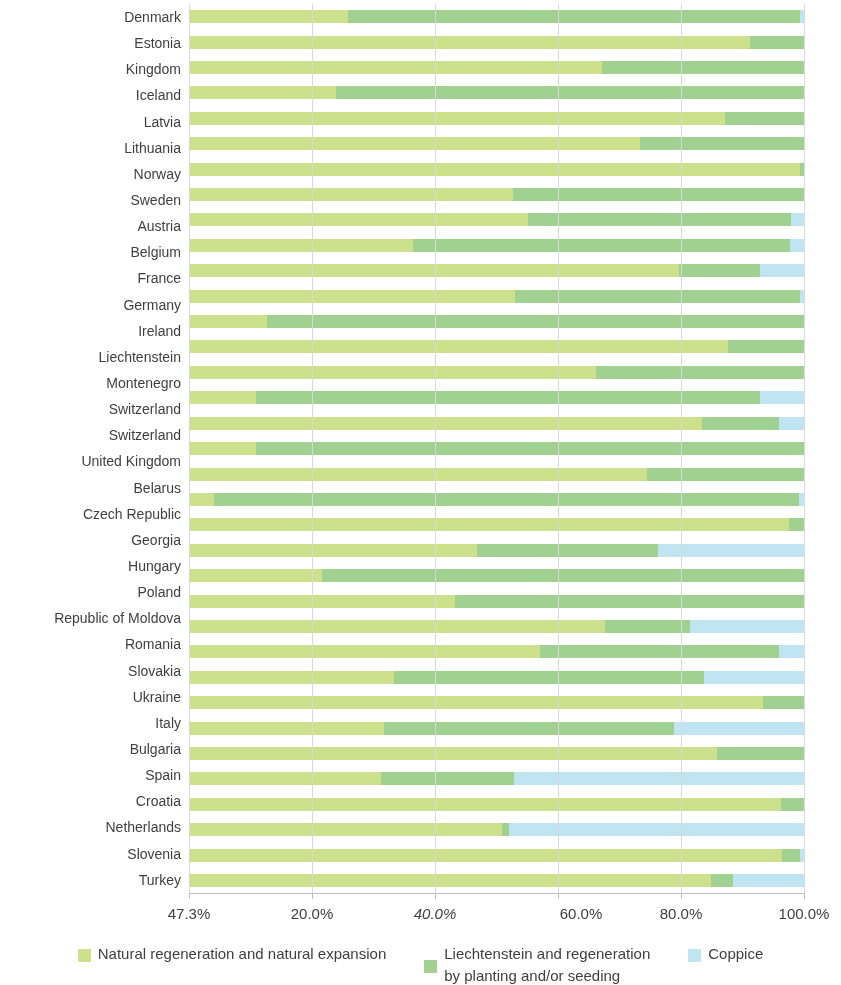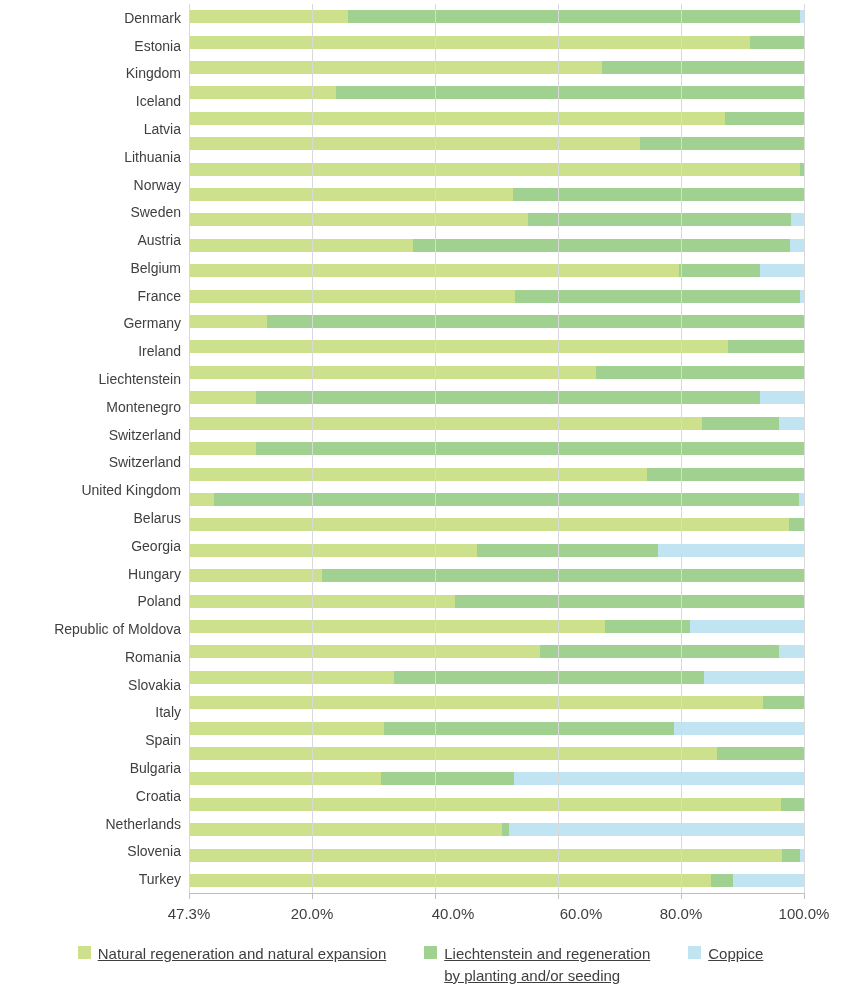--- a/index.html
+++ b/index.html
@@ -14,21 +14,21 @@
   .rows{position:absolute;left:0;top:0;width:100%;height:100%;display:flex;flex-direction:column;}
   .bar-row{flex:1;display:flex;align-items:center;}
   .bar-track{width:100%;height:13px;display:flex;}
   .seg{height:100%;}
 
   .x-axis-line{position:absolute;left:189px;top:893px;width:616px;height:1px;background:#bfbfbf;}
   .tick{position:absolute;top:893px;width:1px;height:6px;background:#bfbfbf;}
   .xtick-label{position:absolute;top:905px;width:90px;text-align:center;font-size:15px;color:#3f3f3f;}
 
   .legend{position:absolute;left:0;top:943px;width:841px;display:flex;justify-content:center;align-items:flex-start;gap:38px;font-size:15px;color:#3f3f3f;}
-  .leg-item{display:flex;align-items:flex-start;gap:7px;text-decoration:underline;}
+  .leg-item{display:flex;align-items:center;gap:7px;}
   .swatch{width:13px;height:13px;margin-top:3px;flex:0 0 auto;}
   .leg-text{display:flex;flex-direction:column;line-height:1.45;}
 </style>
 </head>
 <body>
 
 <div class="chart-wrap">
   <div class="labels">
       <div class="cat-label">Denmark</div>
       <div class="cat-label">Estonia</div>
@@ -42,29 +42,31 @@
       <div class="cat-label">Belgium</div>
       <div class="cat-label">France</div>
       <div class="cat-label">Germany</div>
       <div class="cat-label">Ireland</div>
       <div class="cat-label">Liechtenstein</div>
       <div class="cat-label">Montenegro</div>
       <div class="cat-label">Switzerland</div>
       <div class="cat-label">Switzerland</div>
       <div class="cat-label">United Kingdom</div>
       <div class="cat-label">Belarus</div>
+      <div class="cat-label">Czech Republic</div>
       <div class="cat-label">Georgia</div>
       <div class="cat-label">Hungary</div>
       <div class="cat-label">Poland</div>
       <div class="cat-label">Republic of Moldova</div>
       <div class="cat-label">Romania</div>
       <div class="cat-label">Slovakia</div>
+      <div class="cat-label">Ukraine</div>
       <div class="cat-label">Italy</div>
+      <div class="cat-label">Bulgaria</div>
       <div class="cat-label">Spain</div>
-      <div class="cat-label">Bulgaria</div>
       <div class="cat-label">Croatia</div>
       <div class="cat-label">Netherlands</div>
       <div class="cat-label">Slovenia</div>
       <div class="cat-label">Turkey</div>
     </div>
   <div class="plot">
     <div class="rows">
         <div class="bar-row">
           <div class="bar-track">
             <div class="seg" title="Denmark — Natural regeneration and natural expansion: 25.8%" style="width: 25.8%; background: rgb(205, 225, 141);"></div>
@@ -320,20 +322,20 @@
         <div class="leg-text">
           <div>Coppice</div>
         </div>
       </div>
     </div>
 <div class="tick" style="left: 189px; background: rgb(191, 191, 191);"></div>
     <div class="xtick-label" style="left: 144px;">47.3%</div>
     <div class="tick" style="left: 312px; background: rgb(191, 191, 191);"></div>
     <div class="xtick-label" style="left: 267px;">20.0%</div>
     <div class="tick" style="left: 435px; background: rgb(191, 191, 191);"></div>
-    <div class="xtick-label" style="left: 408px;">40.0%</div>
+    <div class="xtick-label" style="left: 390px; font-style: italic;">40.0%</div>
     <div class="tick" style="left: 558px; background: rgb(191, 191, 191);"></div>
     <div class="xtick-label" style="left: 536px;">60.0%</div>
     <div class="tick" style="left: 681px; background: rgb(191, 191, 191);"></div>
     <div class="xtick-label" style="left: 636px;">80.0%</div>
     <div class="tick" style="left: 804px; background: rgb(191, 191, 191);"></div>
     <div class="xtick-label" style="left: 759px;">100.0%</div>
   </div>
 
 </body></html>

